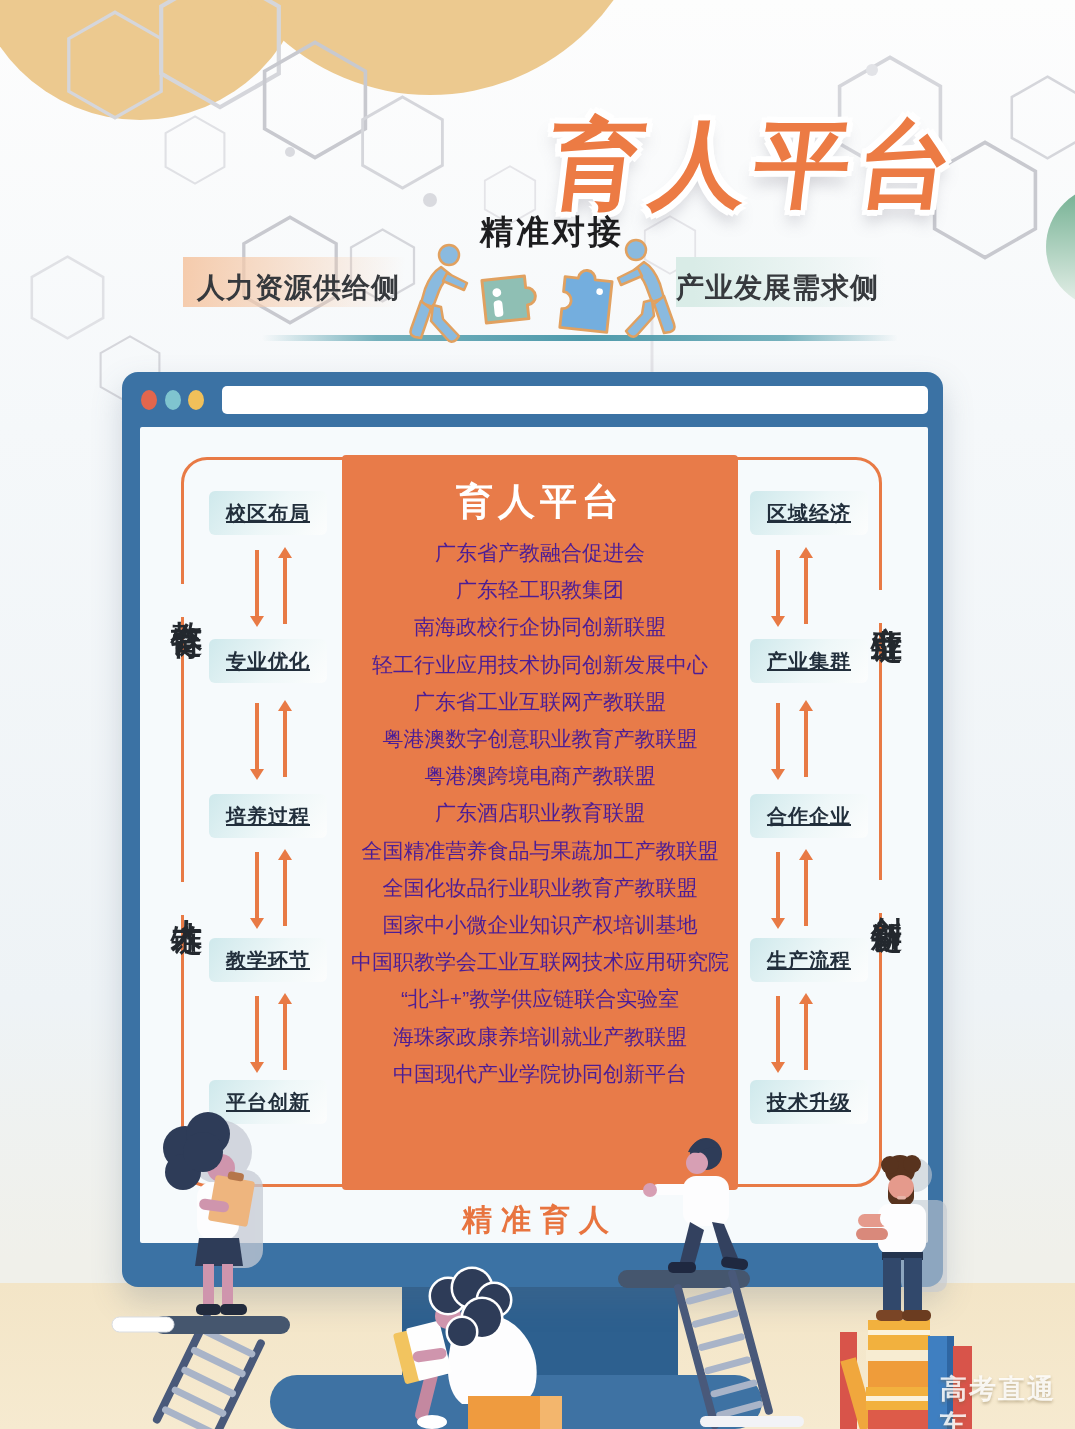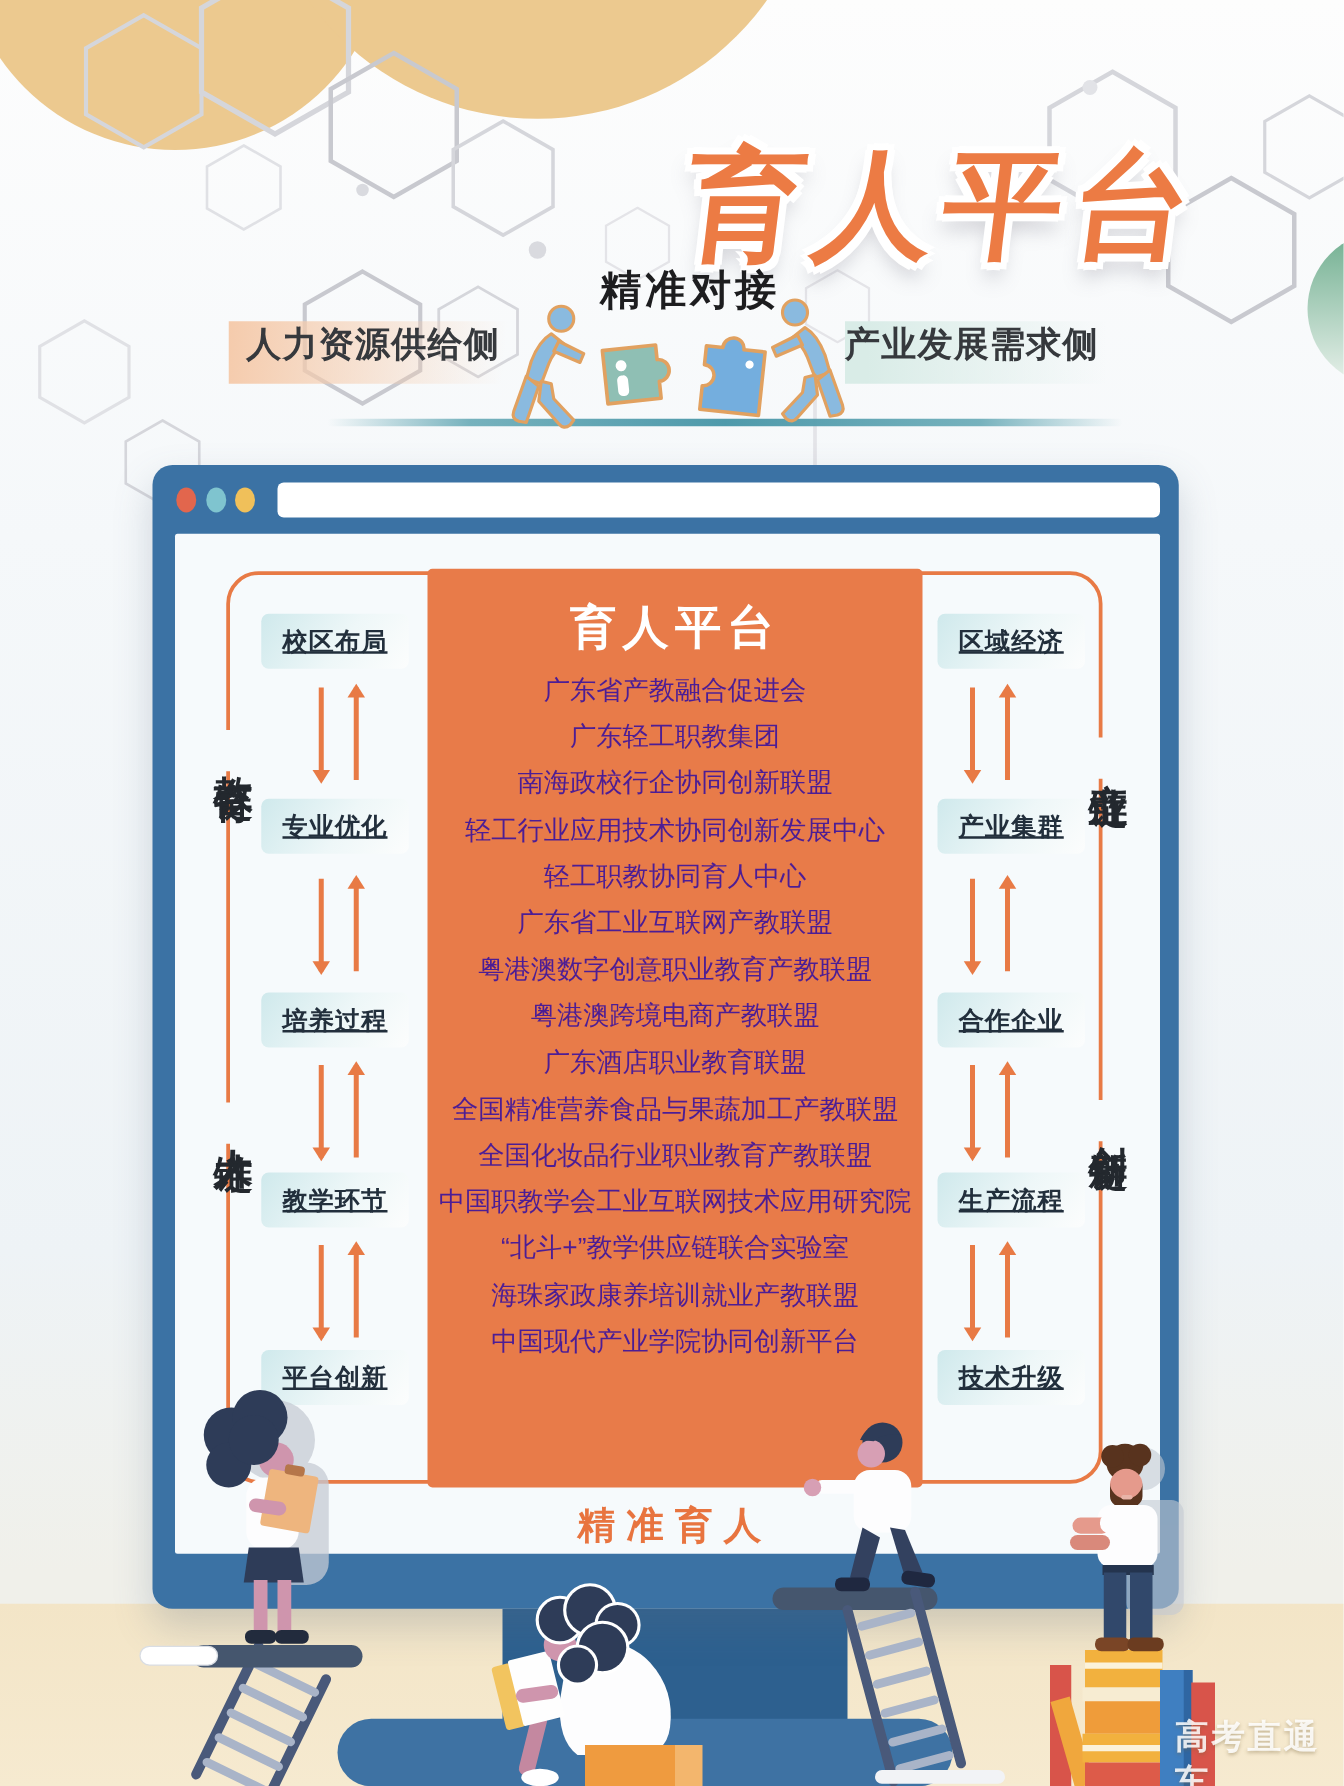--- a/index.html
+++ b/index.html
@@ -9,21 +9,21 @@
   .bg-decor{position:absolute;left:0;top:0;z-index:1;}
   .floor{position:absolute;left:0;top:1283px;width:1075px;height:146px;z-index:2;
     background:linear-gradient(180deg,#f3e5c7,#f6ead0);}
   
   .main-title{position:absolute;left:530px;top:38px;width:450px;z-index:5;text-align:center;
     font-size:95px;font-weight:900;color:#ec7b44;letter-spacing:8px;transform:skewX(-7deg);
     text-shadow:-5px -5px 0 #fff,5px -5px 0 #fff,-5px 5px 0 #fff,5px 5px 0 #fff,
       -6px 0 0 #fff,6px 0 0 #fff,0 -6px 0 #fff,0 6px 0 #fff,0 12px 16px rgba(110,110,125,.38);}
   .dock-title{position:absolute;left:452px;top:210px;width:200px;z-index:5;text-align:center;
     font-size:33px;font-weight:800;color:#1d1d1f;letter-spacing:3px;}
-  .band{position:absolute;top:257px;height:50px;z-index:5;display:flex;align-items:flex-start;}
+  .band{position:absolute;top:257px;height:50px;z-index:5;display:flex;align-items:flex-end;}
   .band span{font-size:28px;font-weight:600;color:#36393d;letter-spacing:1px;}
   .band.supply{left:183px;width:214px;padding-left:14px;
     background:linear-gradient(95deg,#f5cbac,rgba(245,203,172,0) 96%);}
   .band.demand{left:676px;width:216px;padding-left:0;
     background:linear-gradient(90deg,#d9ece7 8%,rgba(217,236,231,0) 97%);}
   .divider{position:absolute;left:262px;top:335px;width:636px;height:6px;border-radius:3px;z-index:5;
     background:linear-gradient(90deg,rgba(95,165,178,0),rgba(95,165,178,.85) 18%,#4f9aab 50%,rgba(95,165,178,.85) 82%,rgba(95,165,178,0));}
   .dock-icon{position:absolute;z-index:6;}
   
   .monitor{position:absolute;left:122px;top:372px;width:821px;height:915px;z-index:10;
@@ -211,27 +211,27 @@
       </div>
   </div>
 
   <div class="center-panel">
     <div class="cp-title">育人平台</div>
     <div class="plat-list">
       <div class="pi">广东省产教融合促进会</div>
       <div class="pi">广东轻工职教集团</div>
       <div class="pi">南海政校行企协同创新联盟</div>
       <div class="pi">轻工行业应用技术协同创新发展中心</div>
-      <div class="pi">轻工职教协同育人中心</div>
       <div class="pi">广东省工业互联网产教联盟</div>
       <div class="pi">粤港澳数字创意职业教育产教联盟</div>
       <div class="pi">粤港澳跨境电商产教联盟</div>
       <div class="pi">广东酒店职业教育联盟</div>
       <div class="pi">全国精准营养食品与果蔬加工产教联盟</div>
       <div class="pi">全国化妆品行业职业教育产教联盟</div>
+      <div class="pi">国家中小微企业知识产权培训基地</div>
       <div class="pi">中国职教学会工业互联网技术应用研究院</div>
       <div class="pi">“北斗+”教学供应链联合实验室</div>
       <div class="pi">海珠家政康养培训就业产教联盟</div>
       <div class="pi">中国现代产业学院协同创新平台</div>
     </div>
   </div>
   <div class="caption">精准育人</div>
 
   <div class="stand"></div>
   <div class="base"></div>

